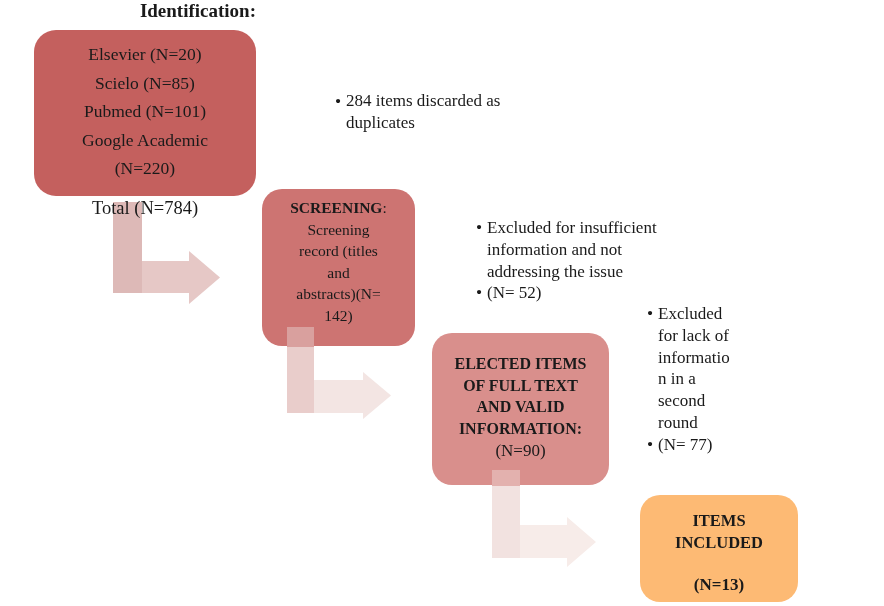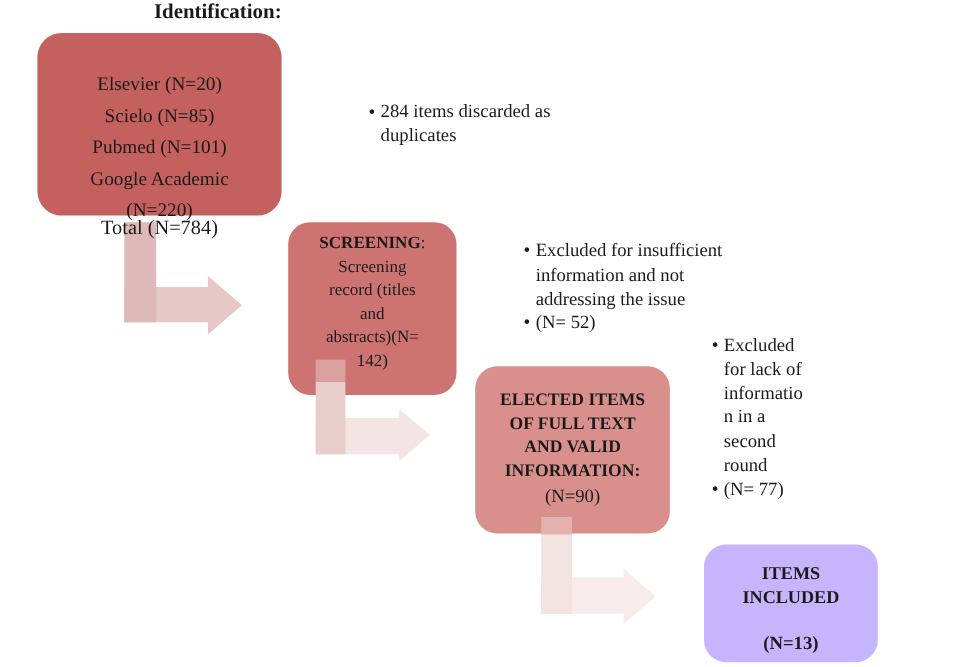--- a/index.html
+++ b/index.html
@@ -23,21 +23,21 @@
 
   .flow-box {
     border-radius: 22px;
     text-align: center;
     z-index: 1;
     box-sizing: border-box;
   }
   .box-identification {
     left: 34px; top: 30px; width: 222px; height: 166px;
     font-size: 17.5px; line-height: 28.5px;
-    padding-top: 32px;
+    padding-top: 10px;
   }
   .total-label {
     left: 34px; top: 198px; width: 222px;
     text-align: center; font-size: 18.5px;
     z-index: 10;
   }
   .box-screening {
     left: 262px; top: 189px; width: 153px; height: 157px;
     border-radius: 20px;
     padding-top: 8px;
@@ -88,38 +88,38 @@
 
   <div class="abs flow-box box-identification" style="background-color: rgb(196, 96, 94);">
     <div class="pre">Elsevier (N=20)
 Scielo (N=85)
 Pubmed (N=101)
 Google Academic
 (N=220)</div>
   </div>
   <div class="abs total-label">Total (N=784)</div>
 
-  <div class="abs flow-box box-screening" style="background-color: rgb(205, 116, 114); margin-top: 13px;">
+  <div class="abs flow-box box-screening" style="background-color: rgb(205, 116, 114);">
     <div><span class="box-heading">SCREENING</span><span class="box-heading-colon">:</span></div>
     <div class="pre">Screening
 record (titles
 and
 abstracts)(N=
 142)</div>
   </div>
 
   <div class="abs flow-box box-elected" style="background-color: rgb(217, 143, 140);">
     <div class="box-heading pre">ELECTED ITEMS
 OF FULL TEXT
 AND VALID
 INFORMATION:</div>
     <div class="box-count">(N=90)</div>
   </div>
 
-  <div class="abs flow-box box-included" style="background-color: #c4b5fd;">
+  <div class="abs flow-box box-included" style="background-color: #fdba74;">
     <div class="box-heading pre">ITEMS
 INCLUDED</div>
     <div class="box-count">(N=13)</div>
   </div>
 
   <div class="abs callout callout-duplicates">
     <div class="bullet-item pre">284 items discarded as
 duplicates</div>
   </div>
 

